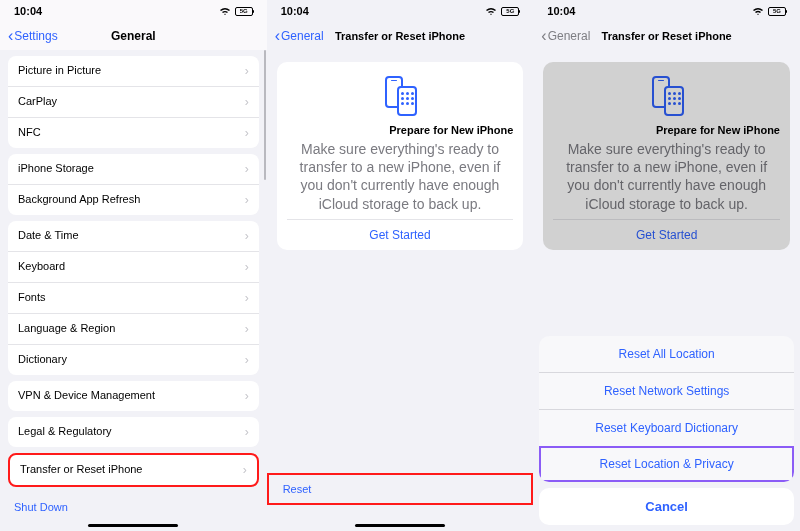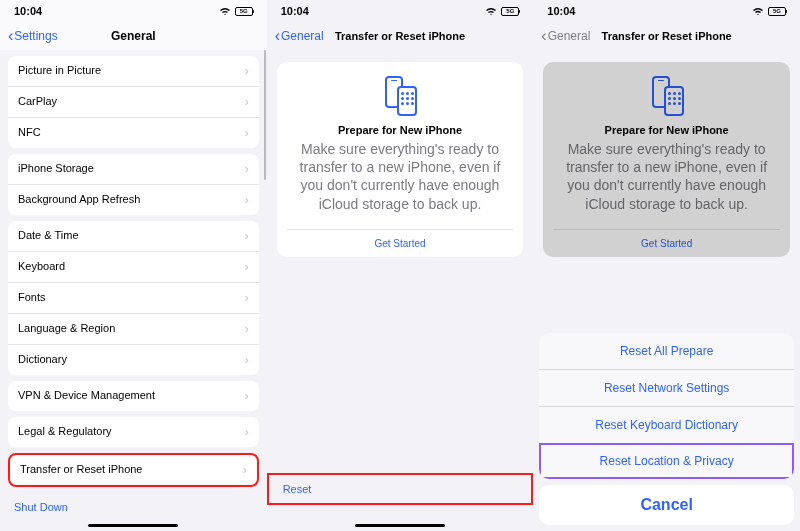--- a/index.html
+++ b/index.html
@@ -27,35 +27,35 @@
   .row .chev { color: #c6c6cb; font-size: 12px; }
   .plainlink { color: #2f62ff; font-size: 11px; padding: 8px 14px; }
   .highlight-red { border: 2px solid #ff1a1a; }
 
   .scrollbar { position: absolute; right: 1px; top: 50px; width: 2px; height: 130px; background: #b9b9bf; border-radius: 1px; }
 
   .home-ind { position: absolute; left: 50%; bottom: 4px; transform: translateX(-50%); width: 90px; height: 3px; background: #000; border-radius: 2px; }
 
   .card { background: #fff; margin: 12px 10px 6px; border-radius: 10px; padding: 12px 10px 8px; text-align: center; }
   .card .icon-wrap { display:flex; justify-content:center; margin: 2px 0 8px; }
-  .card h3 { font-size: 11px; font-weight: 600; margin-bottom: 4px; }
+  .card h3 { font-size: 11px; font-weight: 600; margin-bottom: 4px; text-align: right; }
   .card p { font-size: 14px; color: #7a7a80; line-height: 1.3; padding: 0 4px; }
-  .card .getstarted { color: #2f62ff; font-size: 10px; margin-top: 16px; padding-top: 8px; border-top: 0.5px solid #e4e4e8; }
+  .card .getstarted { color: #2f62ff; font-size: 12px; margin-top: 6px; padding-top: 8px; border-top: 0.5px solid #e4e4e8; }
 
   .bottom-links { position: absolute; bottom: 16px; left: 0; right: 0; }
   .bottom-links .linkrow { font-size: 11px; color: #2f62ff; padding: 8px 14px; border: 2px solid transparent; }
   .bottom-links .linkrow.hl { border-color: #ff1a1a; }
 
   .dimmed { filter: brightness(0.82); }
   .sheet { position: absolute; left: 6px; right: 6px; bottom: 6px; }
   .sheet-group { background: rgba(248,248,250,0.95); border-radius: 10px; overflow: hidden; }
   .sheet-row { text-align: center; color: #2f62ff; font-size: 12px; padding: 11px 4px; border-top: 0.5px solid #d8d8dd; }
   .sheet-row:first-child { border-top: none; }
   .sheet-row.hl { border: 2px solid #8b5cf6; padding: 9px 2px; }
-  .sheet-cancel { background: #fff; border-radius: 10px; text-align: center; color: #2f62ff; font-size: 16px; font-weight: 600; padding: 11px; margin-top: 6px; }
+  .sheet-cancel { background: #fff; border-radius: 10px; text-align: center; color: #2f62ff; font-size: 13px; font-weight: 600; padding: 11px; margin-top: 6px; }
 
   .phone-icon { width: 34px; height: 40px; position: relative; }
   .phone-icon .p1 { position:absolute; left:2px; top:0; width:18px; height:32px; border:2px solid #2f62ff; border-radius:4px;}
   .phone-icon .p1::before { content:''; position:absolute; top:2px; left:50%; transform:translateX(-50%); width:6px; height:1px; background:#2f62ff; border-radius:1px;}
   .phone-icon .p2 { position:absolute; right:0; bottom:0; width:20px; height:30px; border:2px solid #2f62ff; border-radius:4px; background:#fff;}
   .phone-icon .dots { position:absolute; right:4px; bottom:6px; width:12px; height:18px; display:grid; grid-template-columns:repeat(3,3px); grid-auto-rows:3px; gap:2px; }
   .phone-icon .dots span { background:#2f62ff; border-radius:50%; width:3px; height:3px; }
 </style>
 </head>
 <body>
@@ -240,20 +240,20 @@
           </div>
       </div>
       <h3>Prepare for New iPhone</h3>
       <p>Make sure everything's ready to transfer to a new iPhone, even if you don't currently have enough iCloud storage to back up.</p>
       <div class="getstarted">Get Started</div>
     </div>
   </div>
 
   <div class="sheet">
     <div class="sheet-group">
-      <div class="sheet-row">Reset All Prepare</div>
+      <div class="sheet-row">Reset All Location</div>
       <div class="sheet-row">Reset Network Settings</div>
       <div class="sheet-row">Reset Keyboard Dictionary</div>
       <div class="sheet-row hl">Reset Location &amp; Privacy</div>
     </div>
     <div class="sheet-cancel">Cancel</div>
   </div>
 </div>
 
 </body></html>

